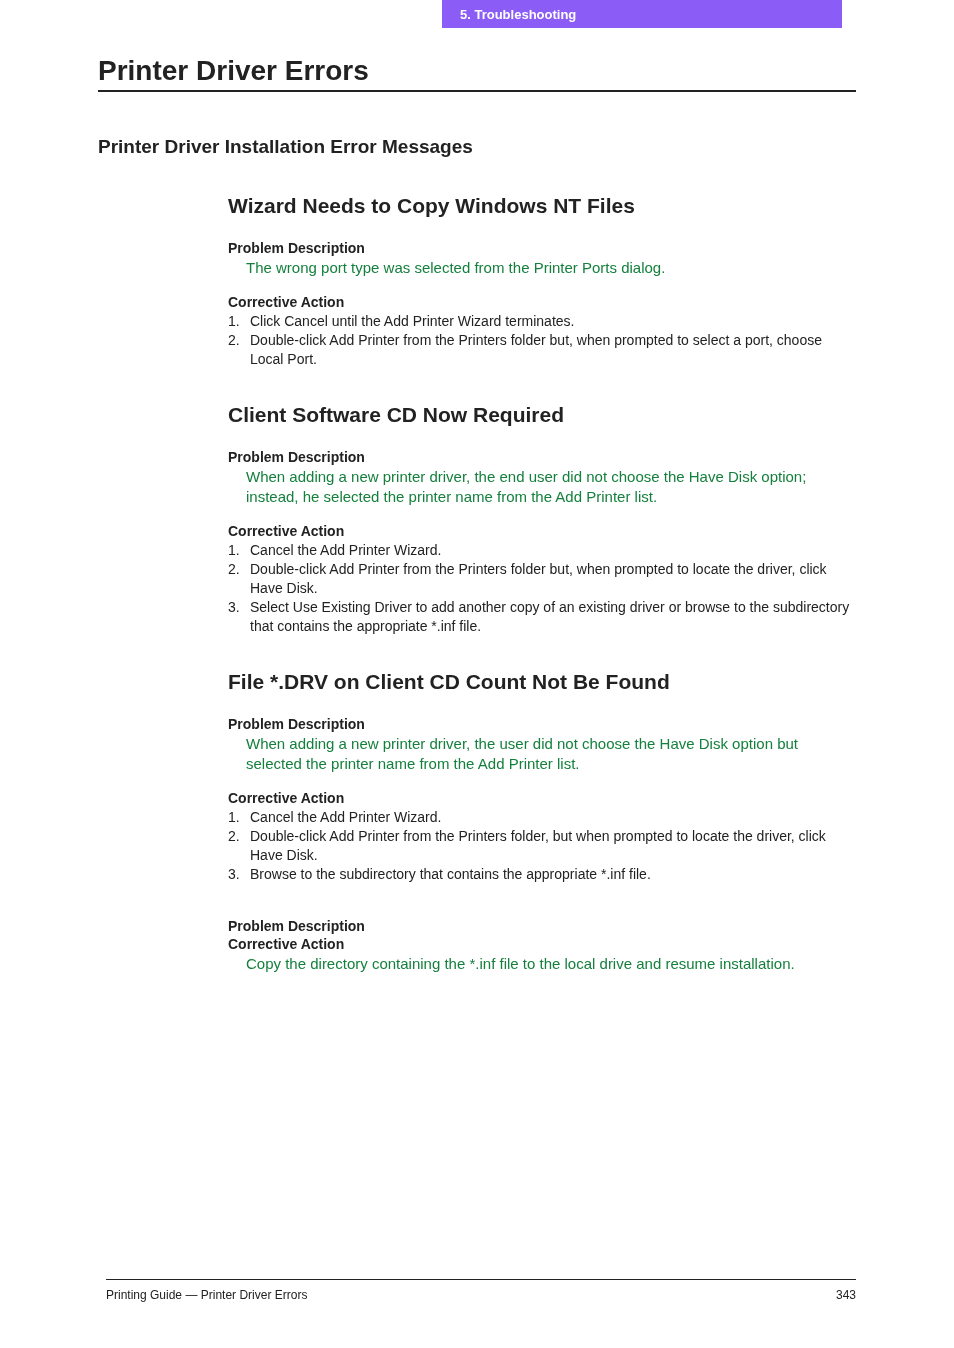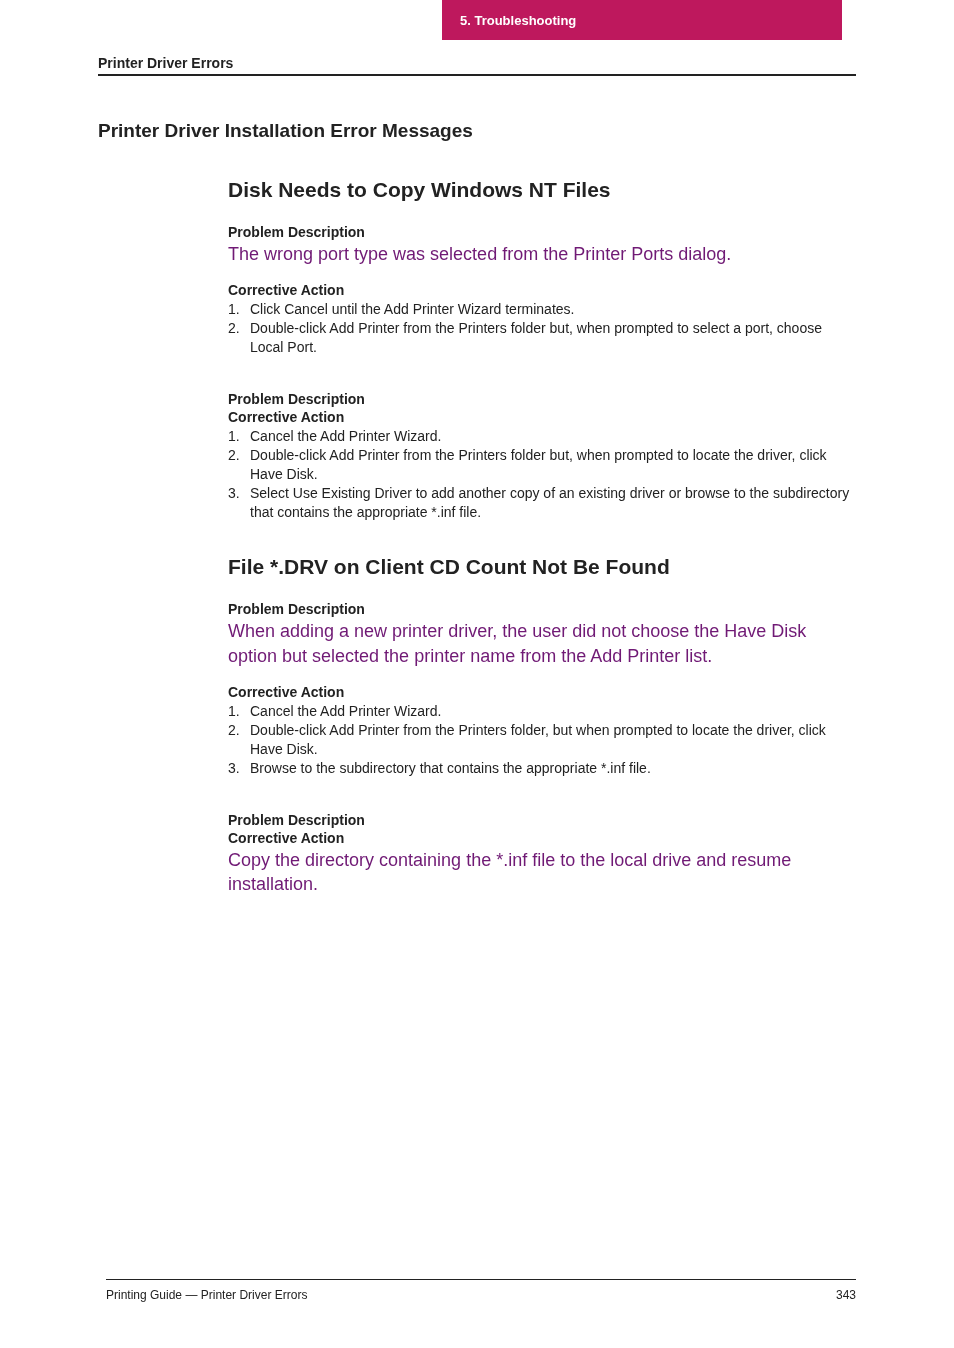--- a/index.html
+++ b/index.html
@@ -13,34 +13,34 @@
       width: 954px;
       height: 1348px;
       position: relative;
       padding: 0;
     }
     .header-tab {
       position: absolute;
       top: 0;
       left: 442px;
       width: 400px;
-      height: 40px;
-      background: #be185d;
+      height: 28px;
+      background: #8b5cf6;
       color: #fff;
       font-size: 13px;
       font-weight: bold;
       padding-left: 18px;
       display: flex;
       align-items: center;
     }
     .content {
       padding: 55px 98px 0 98px;
     }
     .chapter-title {
-      font-size: 14px;
+      font-size: 28px;
       font-weight: bold;
       color: #222;
       margin-bottom: 3px;
     }
     .hr-thick {
       border: none;
       border-top: 2.5px solid #222;
       margin-bottom: 22px;
       margin-top: 2px;
     }
@@ -61,24 +61,25 @@
       color: #222;
       margin-bottom: 22px;
     }
     .label {
       font-size: 14px;
       font-weight: bold;
       color: #222;
       margin-bottom: 2px;
     }
     .desc {
-      font-size: 18px;
-      color: #701a75;
+      font-size: 15px;
+      color: #15803d;
       line-height: 1.35;
       margin-bottom: 16px;
+      margin-left: 18px;
     }
     .action-list {
       font-size: 14px;
       color: #222;
       line-height: 1.35;
       margin-bottom: 0;
       padding-left: 0;
     }
     .action-item {
       display: flex;
@@ -114,38 +115,40 @@
 <div class="header-tab">
   <span>5.  Troubleshooting</span>
 </div>
 
 <div class="content">
   <div class="chapter-title">Printer Driver Errors</div>
   <hr class="hr-thick">
   <div class="section-title">Printer Driver Installation Error Messages</div>
 
   <div class="subsection">
-    <div class="subsection-title">Disk Needs to Copy Windows NT Files</div>
+    <div class="subsection-title">Wizard Needs to Copy Windows NT Files</div>
     <div class="label">Problem Description</div>
     <div class="desc">The wrong port type was selected from the Printer Ports dialog.</div>
     <div class="label">Corrective Action</div>
     <div class="action-list">
       <div class="action-item">
         <div class="action-num">1.</div>
         <div class="action-text">Click Cancel until the Add Printer Wizard terminates.</div>
       </div>
       <div class="action-item">
         <div class="action-num">2.</div>
         <div class="action-text">Double-click Add Printer from the Printers folder but, when prompted to select a port, choose Local Port.</div>
       </div>
     </div>
   </div>
 
   <div class="subsection">
+    <div class="subsection-title">Client Software CD Now Required</div>
     <div class="label">Problem Description</div>
+    <div class="desc">When adding a new printer driver, the end user did not choose the Have Disk option; instead, he selected the printer name from the Add Printer list.</div>
     <div class="label">Corrective Action</div>
     <div class="action-list">
       <div class="action-item">
         <div class="action-num">1.</div>
         <div class="action-text">Cancel the Add Printer Wizard.</div>
       </div>
       <div class="action-item">
         <div class="action-num">2.</div>
         <div class="action-text">Double-click Add Printer from the Printers folder but, when prompted to locate the driver, click Have Disk.</div>
       </div>

